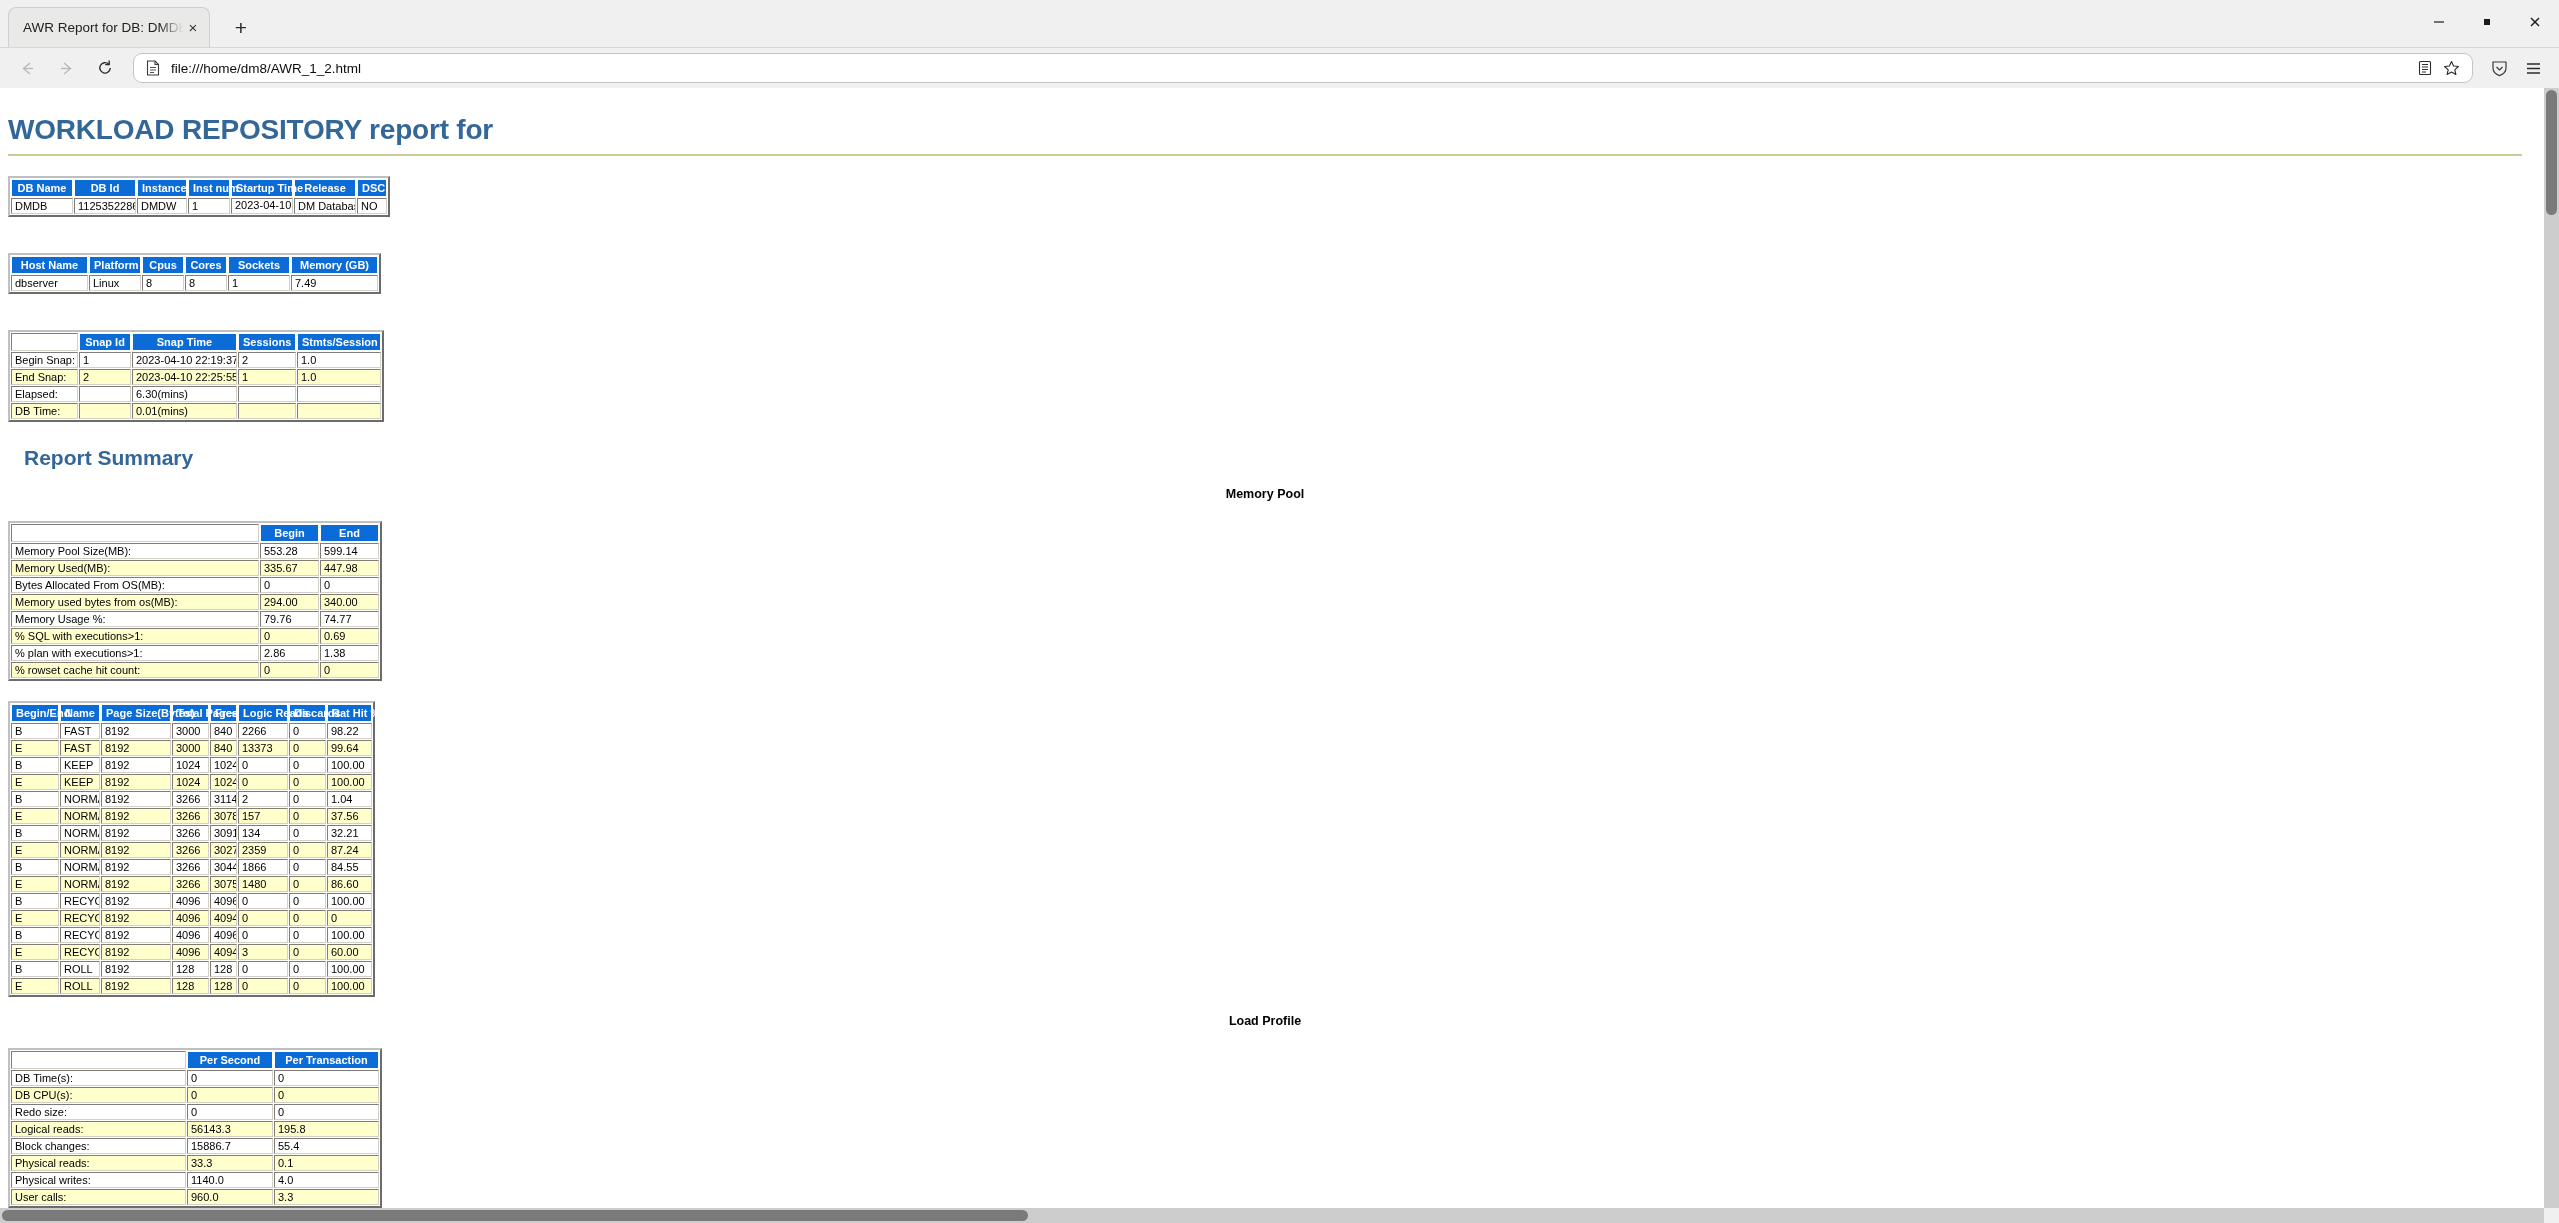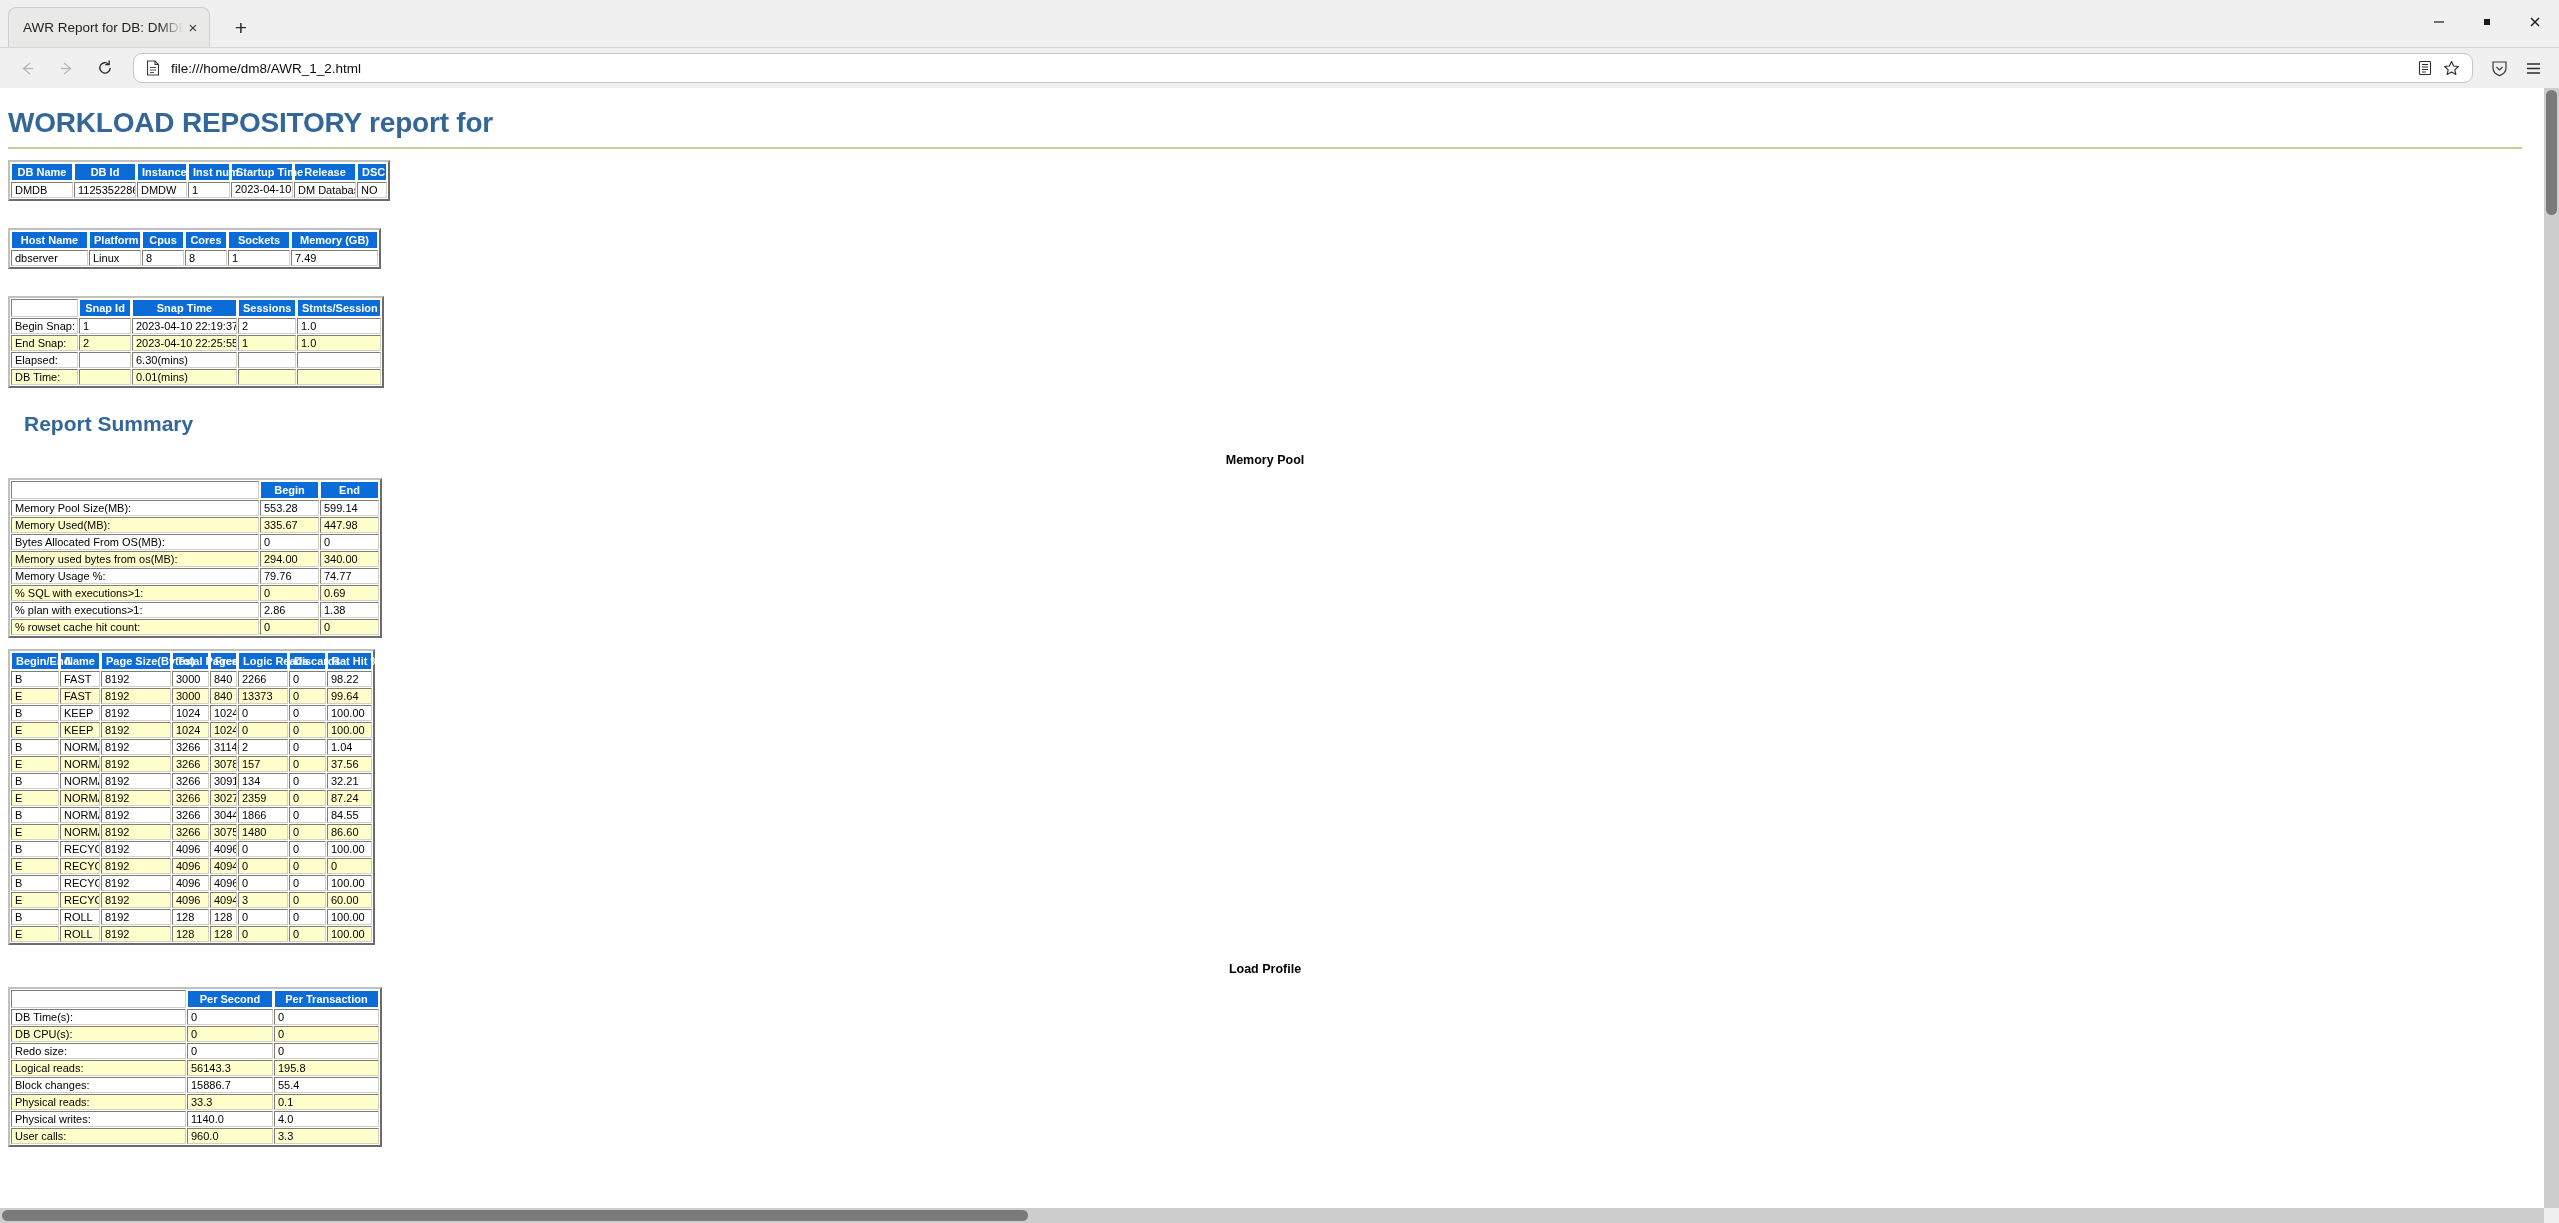--- a/index.html
+++ b/index.html
@@ -76,21 +76,21 @@
   #urlbar .urltext { font-size: 13.5px; color: #0c0c0d; margin-left: 7px; flex: 1; white-space: nowrap; }
   #urlbar .uract { width: 26px; display: flex; align-items: center; justify-content: center; }
   .toolicon {
     width: 32px; height: 32px; display: flex; align-items: center; justify-content: center;
     margin-left: 2px;
   }
 
   
   #viewport { flex: 1; position: relative; background: #ffffff; overflow: hidden; }
   #page {
-    position: absolute; left: 0; top: 0;
+    position: absolute; left: 0; top: 7px;
     width: 2530px; height: 1118px;
     background: #ffffff;
     padding: 8px 8px 0 8px;
     overflow: hidden;
   }
 
   h1.report-title {
     font-size: 28px; font-weight: bold; color: #336699;
     margin: 11px 0 0 0; letter-spacing: -0.2px;
     border-bottom: 2px solid #cccc99;
@@ -104,21 +104,21 @@
     font-size: 12.5px; font-weight: bold; color: #000;
     margin: 17px 0 0 0;
     text-align: center;
   }
 
   table.awr {
     border-collapse: separate;
     border-spacing: 1px;
     border: 2px outset #c0c0c0;
     background: #ffffff;
-    margin-top: 11px;
+    margin-top: 20px;
     font-size: 11px;
     table-layout: fixed;
   }
   table.awr th {
     background: #0b6cd8;
     color: #ffffff;
     font-size: 11px;
     font-weight: bold;
     text-align: center;
     padding: 2px 4px;

